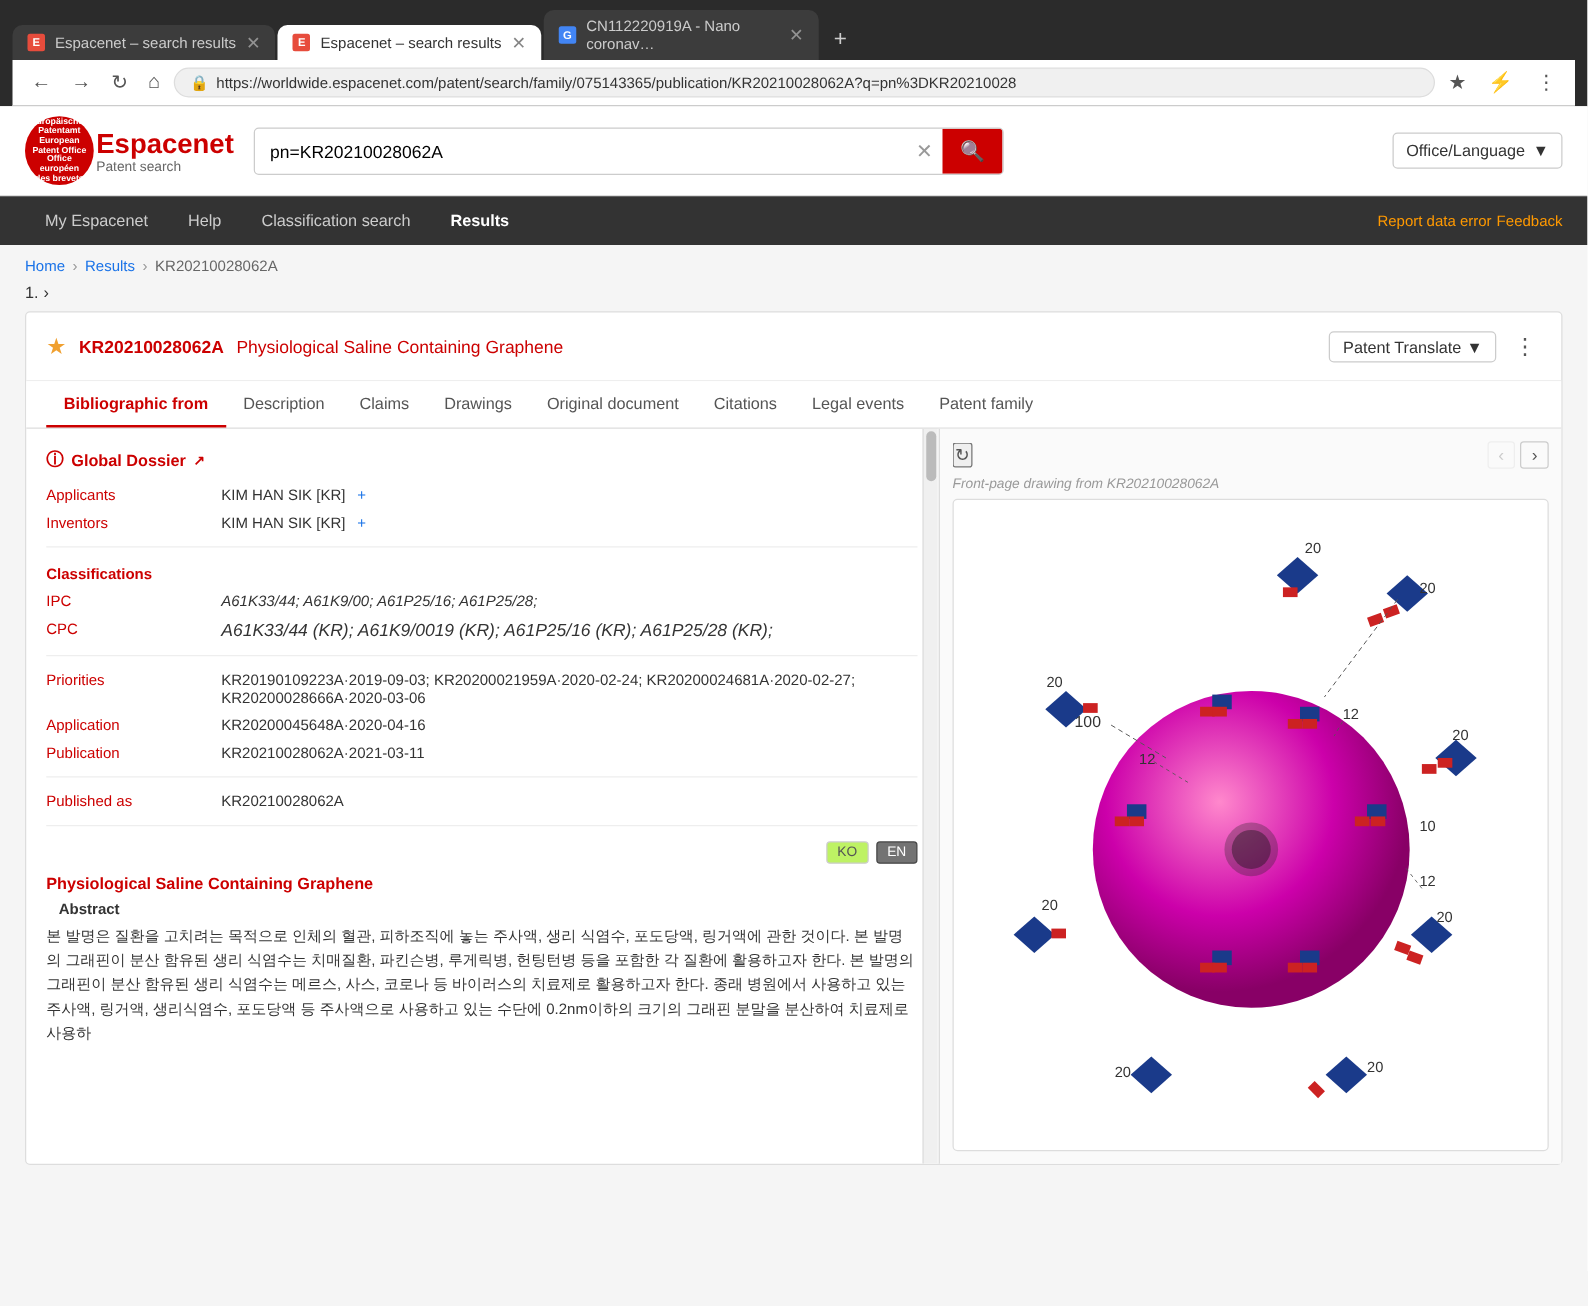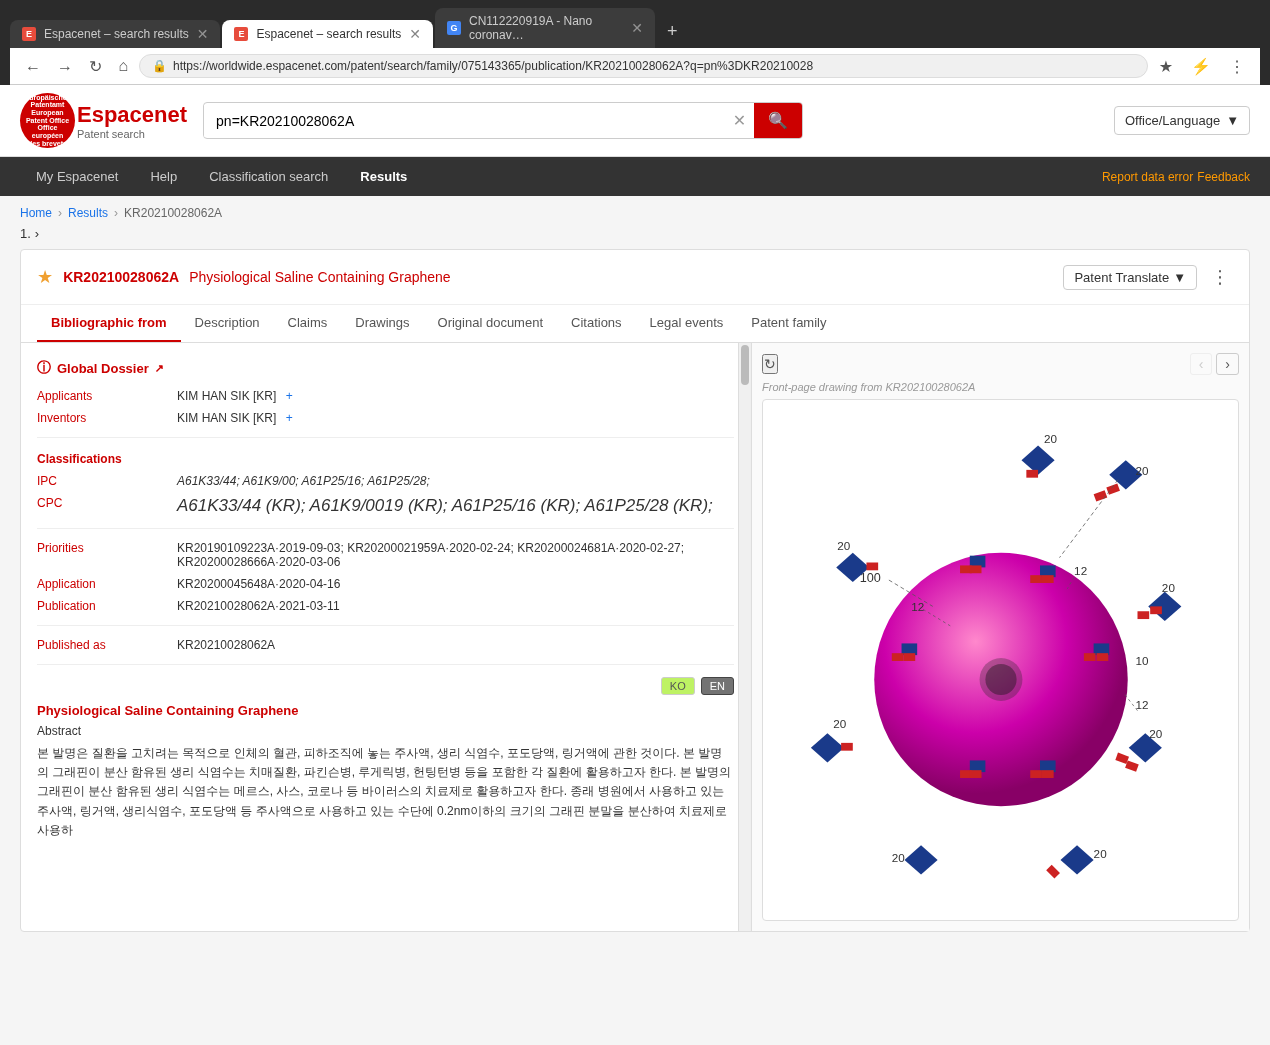--- a/index.html
+++ b/index.html
@@ -85,30 +85,30 @@
     .dossier-link { color: #c00; font-size: 13px; text-decoration: none; }
 
     .field-row { display: flex; margin-bottom: 8px; }
     .field-label { width: 140px; flex-shrink: 0; color: #c00; font-size: 12px; }
     .field-value { flex: 1; font-size: 12px; color: #333; }
     .field-add { color: #1a73e8; cursor: pointer; margin-left: 6px; }
 
     .section-header { color: #c00; font-size: 12px; font-weight: bold; margin: 14px 0 8px; }
 
     .ipc-value { font-style: italic; font-size: 12px; }
-    .cpc-value { font-style: italic; font-size: 17px; }
+    .cpc-value { font-style: italic; font-size: 14px; }
 
     .divider { border: none; border-top: 1px solid #eee; margin: 12px 0; }
 
     
     .lang-toggle { display: flex; justify-content: flex-end; gap: 6px; margin-bottom: 8px; }
     .lang-btn { padding: 2px 8px; border: 1px solid #ccc; border-radius: 3px; cursor: pointer; font-size: 11px; color: #555; background: #bef264; }
     .lang-btn.active { background: #737373; color: #fff; border-color: #444; }
     .abstract-title { color: #c00; font-size: 13px; font-weight: bold; margin-bottom: 6px; }
-    .abstract-label { font-size: 12px; font-weight: normal; color: #333; margin-bottom: 6px; }
+    .abstract-label { font-size: 12px; font-weight: bold; color: #333; margin-bottom: 6px; margin-left: 10px; }
     .abstract-text { font-size: 12px; line-height: 1.6; color: #333; }
 
     
     .drawing-panel { }
     .drawing-controls { display: flex; align-items: center; justify-content: space-between; margin-bottom: 6px; }
     .drawing-refresh { font-size: 14px; cursor: pointer; color: #555; }
     .drawing-nav { display: flex; gap: 4px; }
     .drawing-nav-btn { background: none; border: 1px solid #ccc; border-radius: 3px; padding: 2px 8px; cursor: pointer; font-size: 14px; color: #555; }
     .drawing-nav-btn:disabled { color: #ccc; border-color: #eee; }
     .drawing-label { font-size: 11px; color: #999; margin-bottom: 6px; font-style: italic; }

